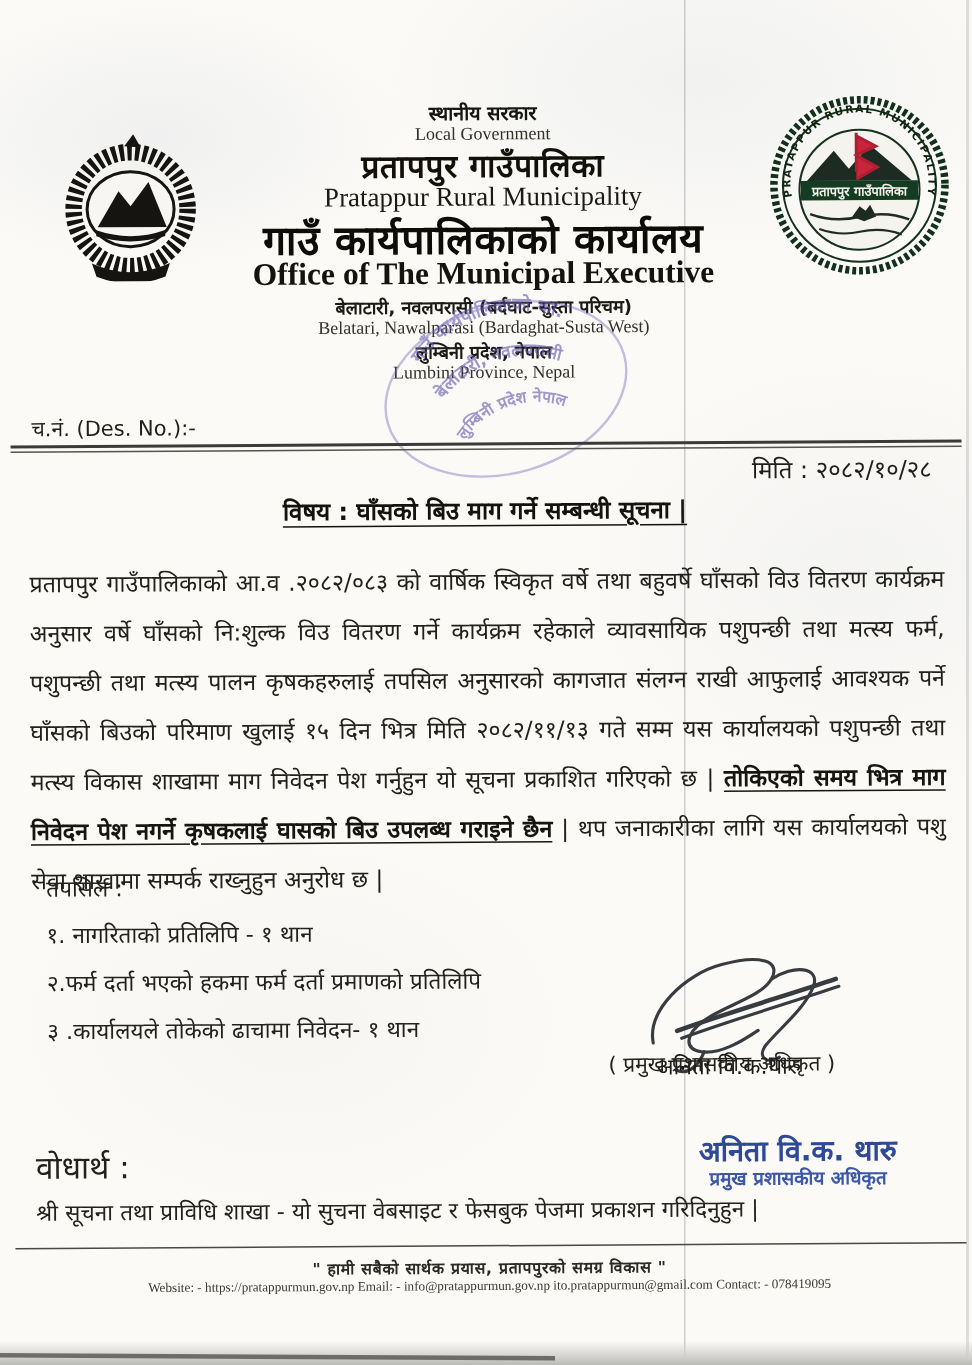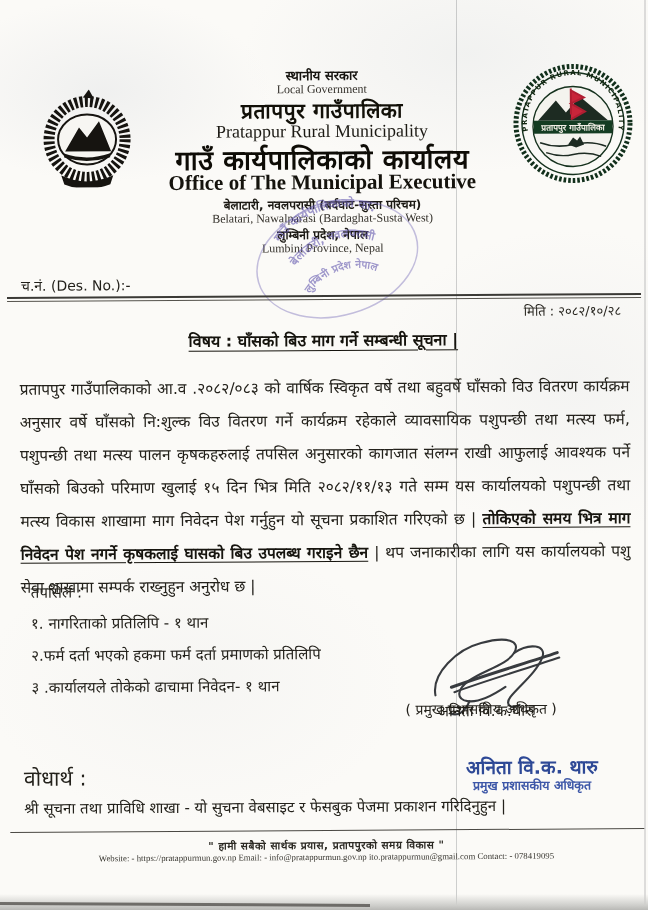--- a/index.html
+++ b/index.html
@@ -38,21 +38,21 @@
   .h-muni-np{ font-size:21px; font-weight:bold; color:#121008; letter-spacing:.5px; }
   .h-muni-en{ font-size:18px; color:#1c1a14; }
   .h-office-np{ font-size:27px; font-weight:bold; color:#0e0c06; letter-spacing:.5px; }
   .h-office-en{ font-size:21px; font-weight:bold; color:#15130d; }
   .h-addr-np{ font-size:12px; font-weight:bold; color:#1c1a14; }
   .h-addr-en{ font-size:12px; color:#34312b; }
 
   .ref-line{ font-size:14px; color:#211f19; }
   .rule{ left:8px; width:634px; height:5px;
     border-top:2.5px solid #3b3a36; border-bottom:1px solid #55534d; }
-  .date-line{ right:26px; font-size:13px; color:#211f19; }
+  .date-line{ right:26px; font-size:16px; color:#211f19; }
 
   .subject{ font-size:16px; font-weight:bold; color:#15130d;
     text-decoration:underline; text-underline-offset:4px; }
 
   .body-par{ left:20px; width:610px; font-size:15.5px; line-height:33px;
     text-align:justify; color:#23211b; }
   .body-par .bold-u{ font-weight:bold; text-decoration:underline; text-underline-offset:3px; color:#17150f; }
 
   .tapasil-title{ left:30px; font-size:15px; color:#23211b; }
   .tapasil-item{ left:30px; font-size:15px; color:#23211b; }

